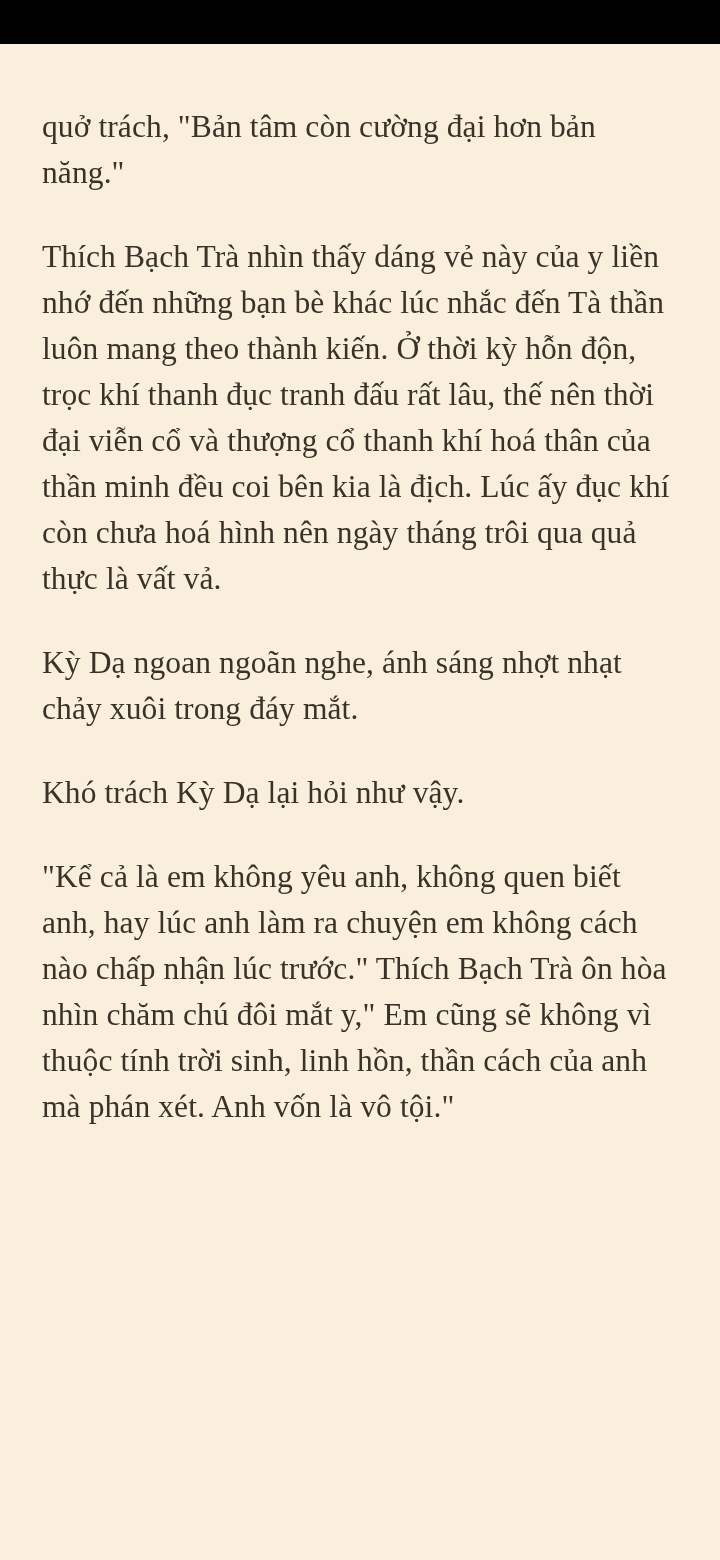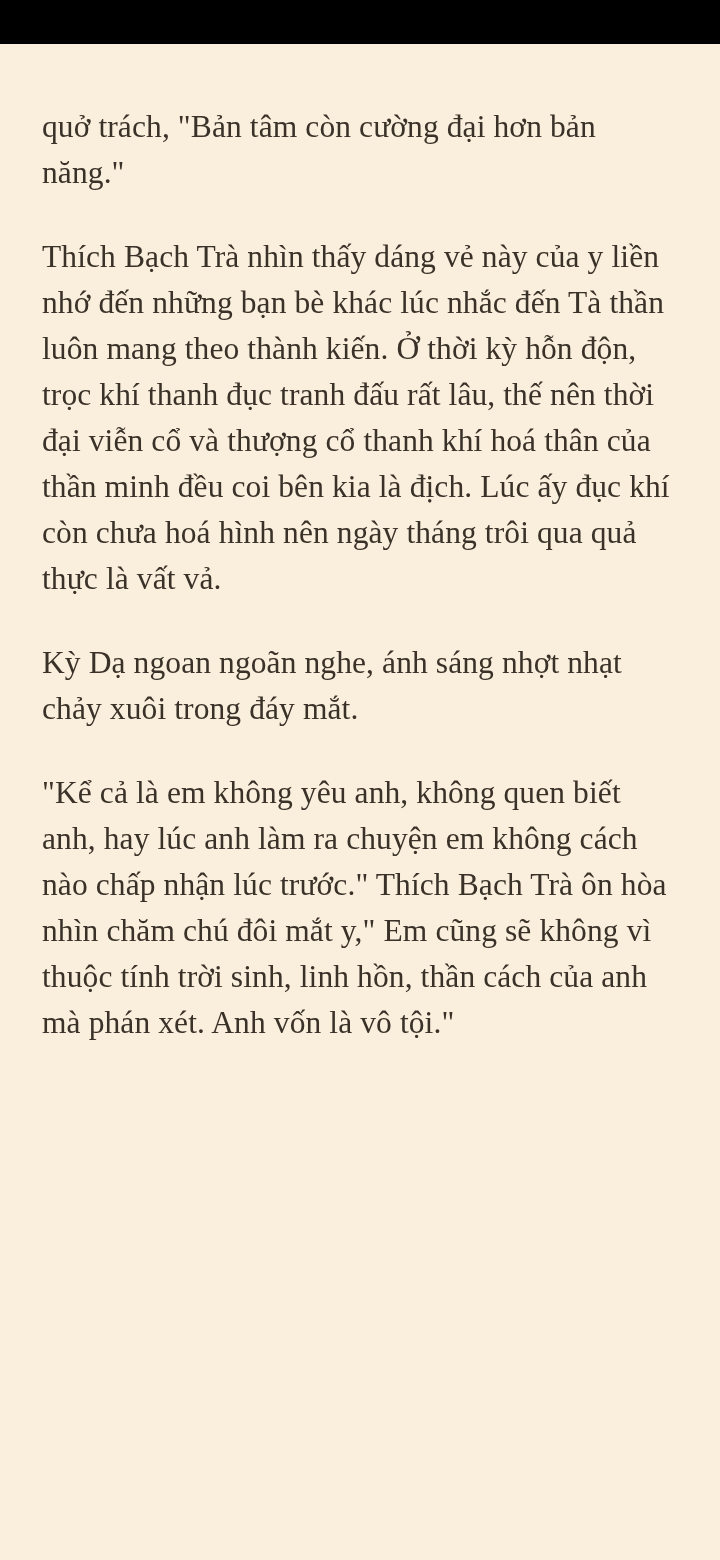--- a/index.html
+++ b/index.html
@@ -52,17 +52,18 @@
 </head>
 <body>
 
 <div class="screen">
   <div class="status-bar"></div>
   <div class="reader">
     <div class="content">
       <p class="para">quở trách, "Bản tâm còn cường đại hơn bản năng."</p>
       <p class="para">Thích Bạch Trà nhìn thấy dáng vẻ này của y liền nhớ đến những bạn bè khác lúc nhắc đến Tà thần luôn mang theo thành kiến. Ở thời kỳ hỗn độn, trọc khí thanh đục tranh đấu rất lâu, thế nên thời đại viễn cổ và thượng cổ thanh khí hoá thân của thần minh đều coi bên kia là địch. Lúc ấy đục khí còn chưa hoá hình nên ngày tháng trôi qua quả thực là vất vả.</p>
       <p class="para">Kỳ Dạ ngoan ngoãn nghe, ánh sáng nhợt nhạt chảy xuôi trong đáy mắt.</p>
+      <p class="para">Khó trách Kỳ Dạ lại hỏi như vậy.</p>
       <p class="para">"Kể cả là em không yêu anh, không quen biết anh, hay lúc anh làm ra chuyện em không cách nào chấp nhận lúc trước." Thích Bạch Trà ôn hòa nhìn chăm chú đôi mắt y," Em cũng sẽ không vì thuộc tính trời sinh, linh hồn, thần cách của anh mà phán xét. Anh vốn là vô tội."</p>
 
     </div>
   </div>
 </div>
 
 </body></html>

